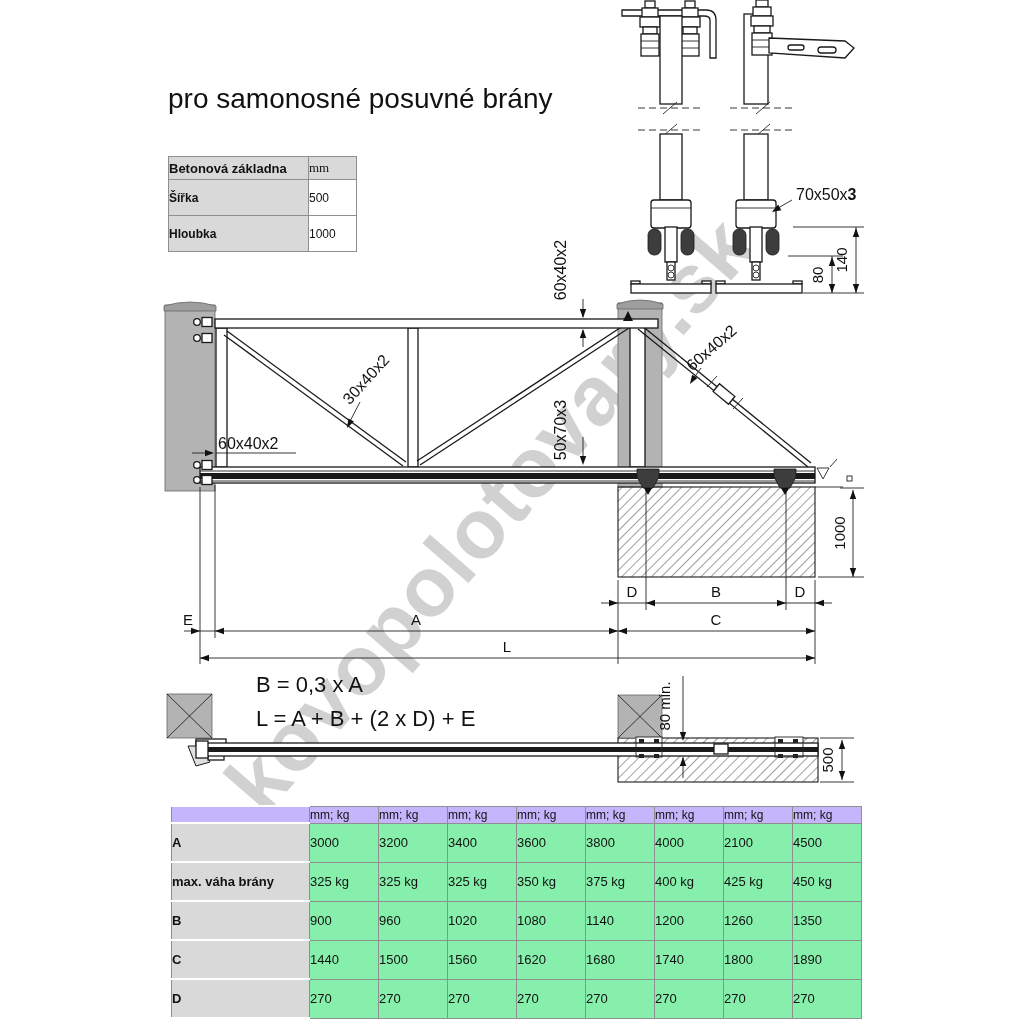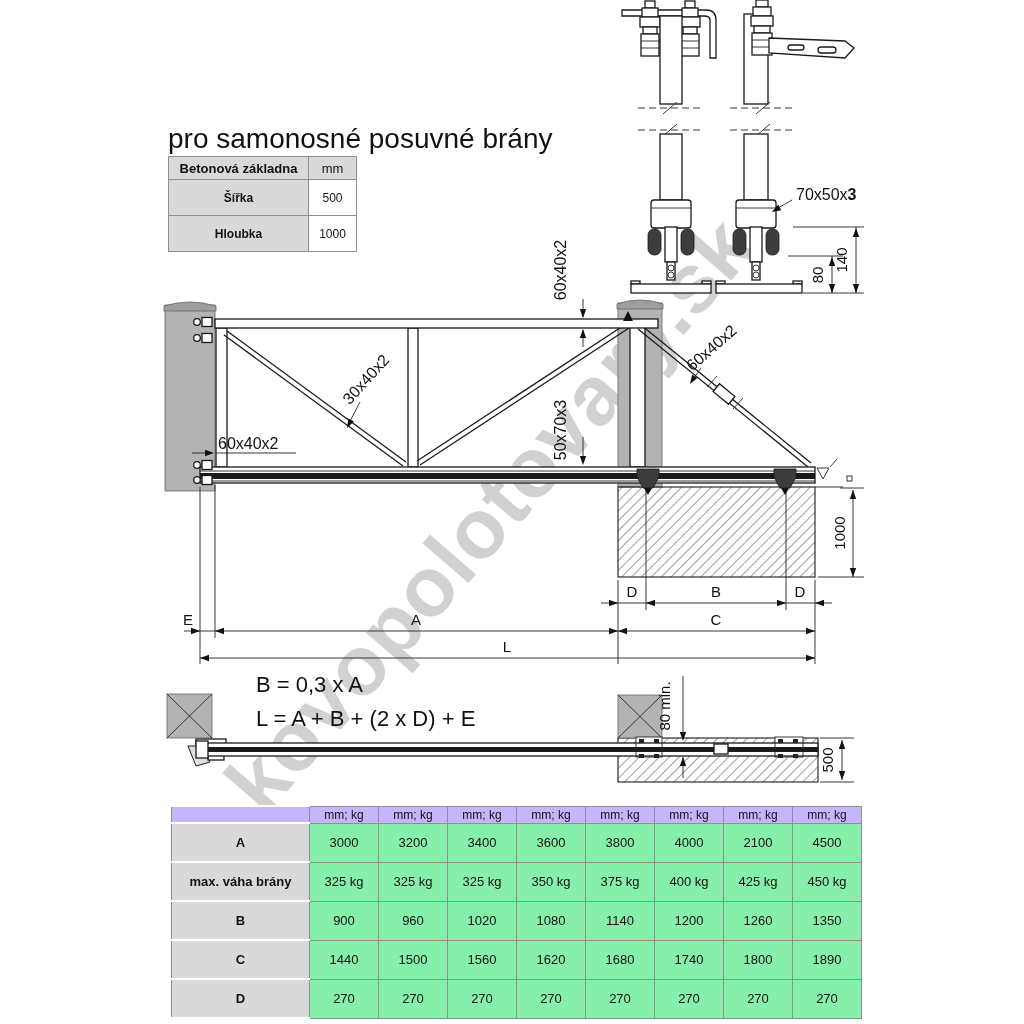--- a/index.html
+++ b/index.html
@@ -3,29 +3,29 @@
 <meta charset="utf-8">
 <style>
   html,body{margin:0;padding:0;background:#fff;}
   .page{position:relative;width:1024px;height:1024px;background:#fff;overflow:hidden;
         font-family:"Liberation Sans","DejaVu Sans",sans-serif;color:#111;}
   .watermark{position:absolute;left:40px;top:466px;width:900px;text-align:center;
         font-size:84px;font-weight:bold;color:#b5b5b5;opacity:.62;white-space:nowrap;
         transform:rotate(-49deg);letter-spacing:1px;z-index:1;}
   svg.drawing{position:absolute;left:0;top:0;z-index:2;}
   .title{position:absolute;left:168px;top:2px;font-size:37px;z-index:3;}
-  .subtitle{position:absolute;left:168px;top:82px;font-size:28px;line-height:34px;z-index:3;margin-top:40px;}
+  .subtitle{position:absolute;left:168px;top:82px;font-size:28px;line-height:34px;z-index:3;}
   .formulas{position:absolute;left:256px;top:668px;font-size:22px;line-height:34px;z-index:3;}
   table{border-collapse:collapse;z-index:3;position:absolute;}
-  td{padding:0;text-align:center;vertical-align:middle;}
+  td{padding:0;text-align:left;vertical-align:middle;}
   
   .ftable{left:168px;top:156px;font-size:13px;}
   .ftable td{border:1px solid #8f8f8f;}
   .ftable .lbl{background:#d9d9d9;font-weight:bold;width:139px;}
-  .ftable .unit{background:#d9d9d9;width:47px;}
+  .ftable .unit{background:#d9d9d9;width:47px;font-family:Liberation Serif, serif;}
   .ftable .hrow td{height:22px;}
   .ftable .drow td{height:35px;font-size:12px;}
   .ftable .val{background:#fff;font-weight:normal;}
   
   .stable{left:171px;top:805px;font-size:13px;}
   .stable td{border:1px solid #8f8f8f;height:37px;background:#86efac;}
   .stable td.lbl{background:#d9d9d9;font-weight:bold;width:137px;
                  border-top:2px solid #fff;border-bottom:2px solid #fff;
                  border-left:1px solid #8f8f8f;}
   .stable tr.hrow td{height:15px;background:#c4b5fd;font-size:12px;font-weight:normal;}

